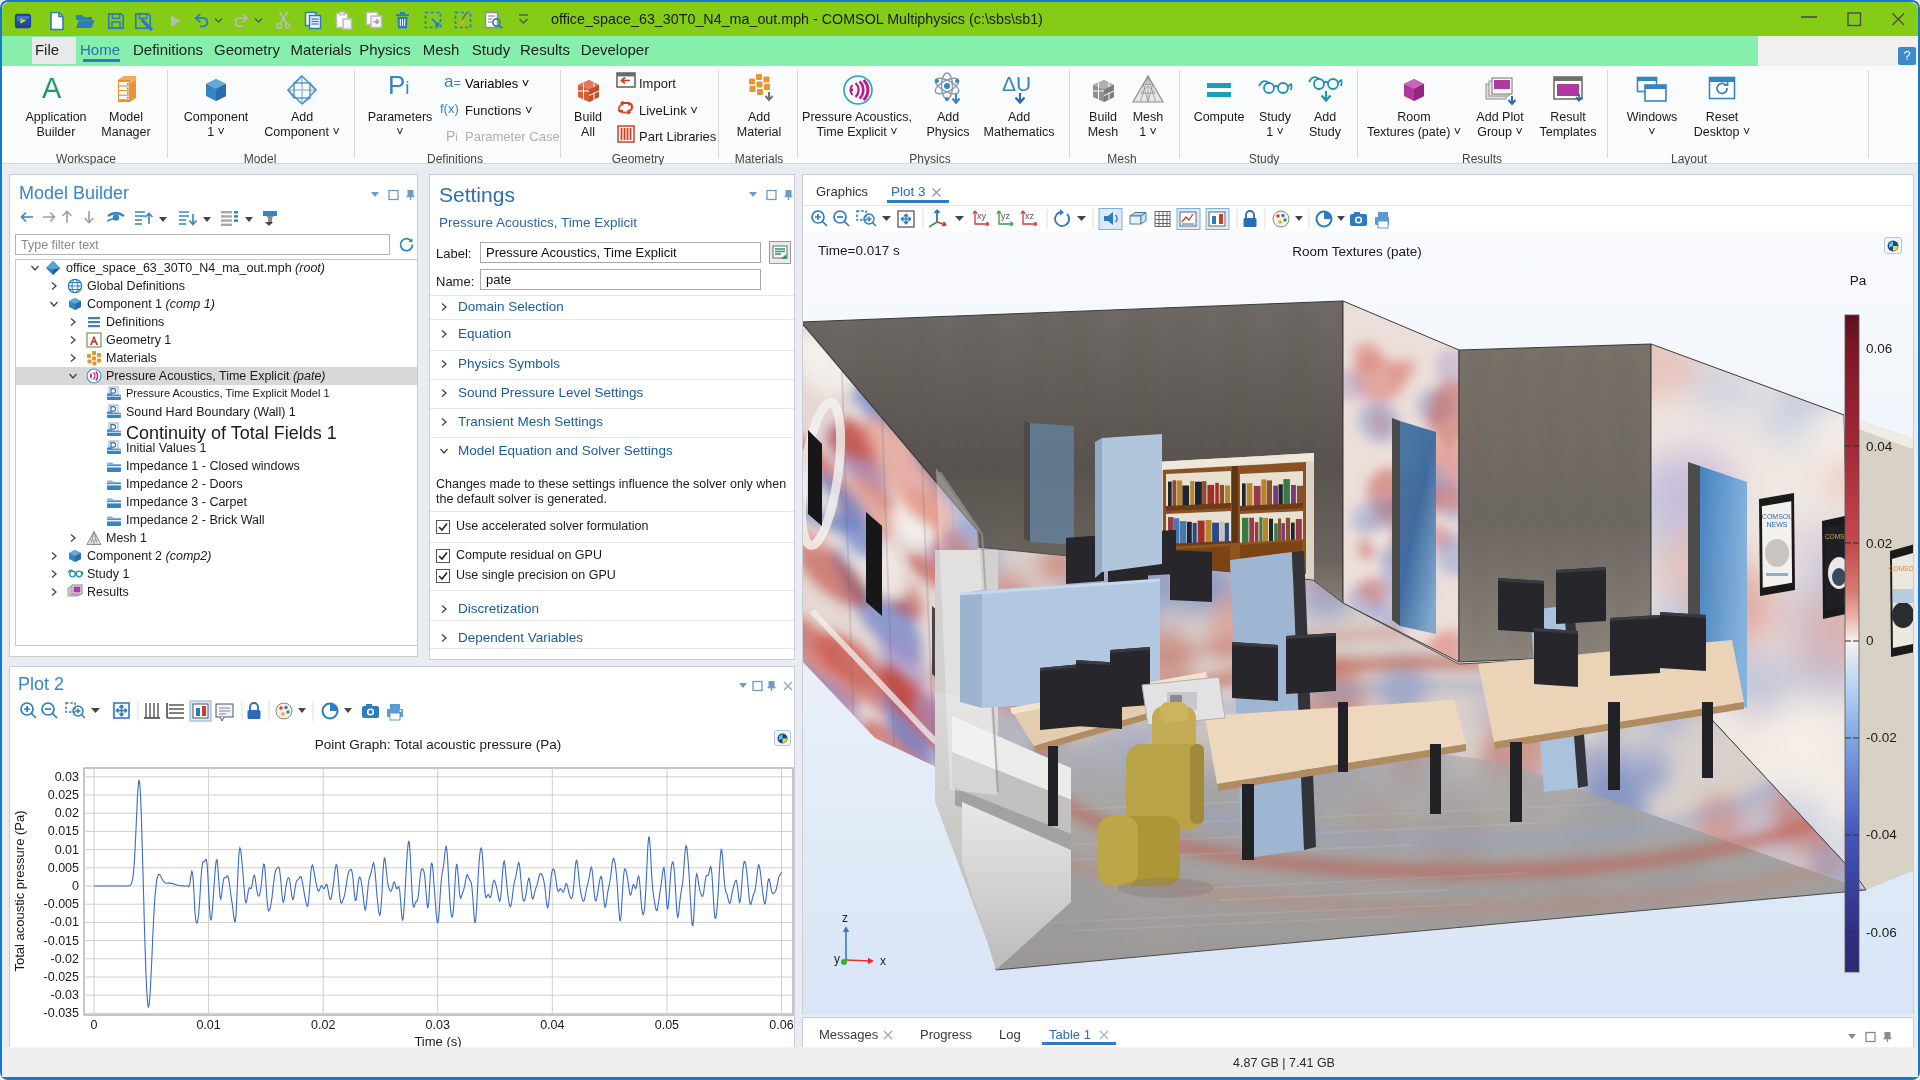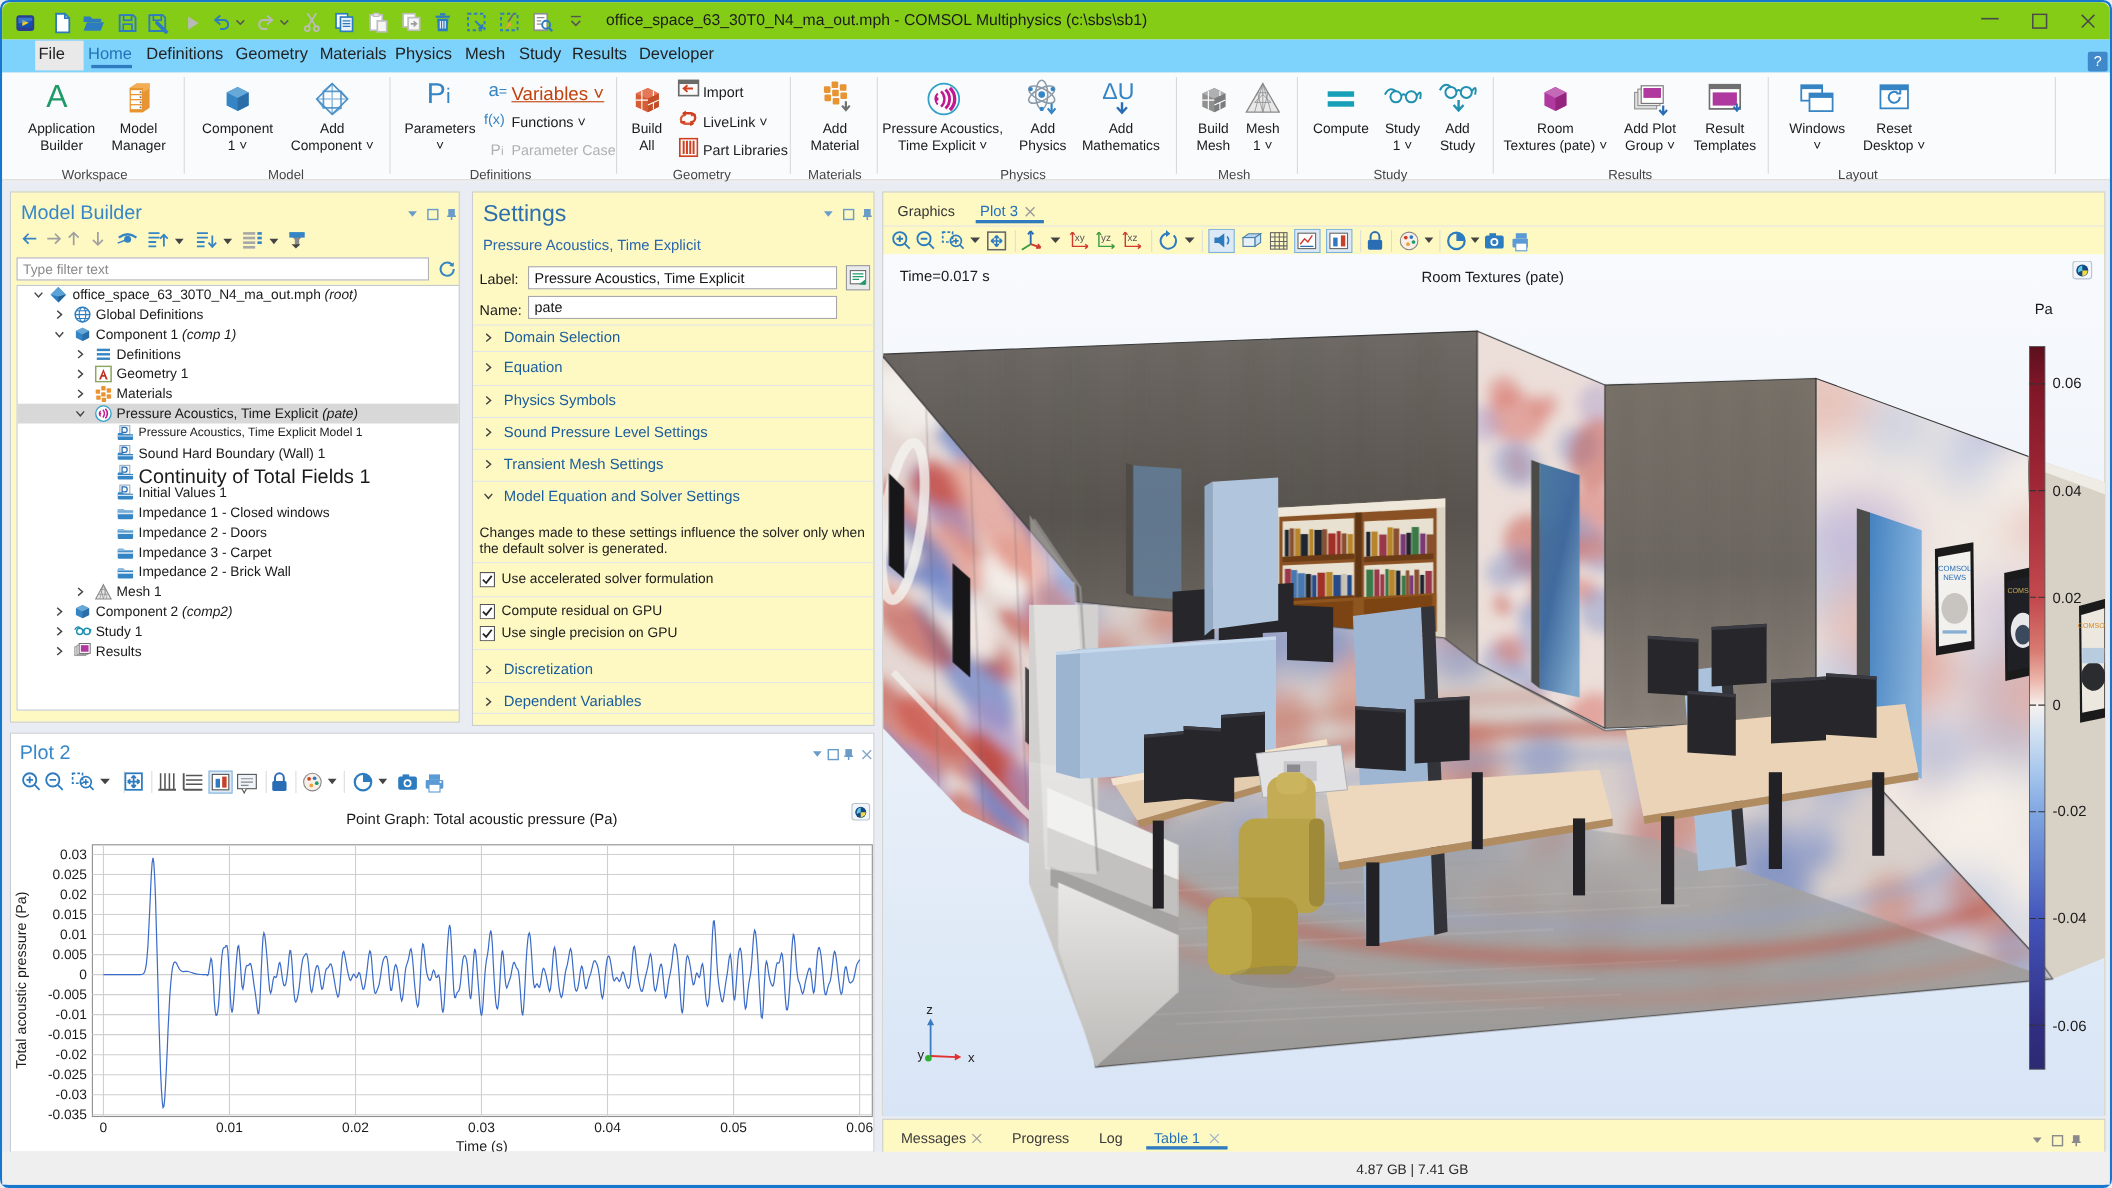--- a/index.html
+++ b/index.html
@@ -1,26 +1,26 @@
 <!DOCTYPE html>
 <html><head><meta charset="utf-8"><title>COMSOL Multiphysics</title>
 <style>
 *{margin:0;padding:0;box-sizing:border-box;}
 html,body{width:1920px;height:1080px;overflow:hidden;font-family:"Liberation Sans",sans-serif;background:#eceef0;}
 .abs{position:absolute;}
 #win{position:absolute;left:0;top:0;width:1920px;height:1080px;background:#f0f0f0;border:2px solid #1677cf;border-bottom:3px solid #1677cf;border-radius:8px;}
 #titlebar{position:absolute;left:0;top:0;width:1916px;height:34px;background:#84cc16;border-radius:8px 8px 0 0;}
-#menubar{position:absolute;left:0;top:34px;width:1916px;height:30px;background:#7dd3fc;}
+#menubar{position:absolute;left:0;top:34px;width:1756px;height:30px;background:#86efac;}
 .mtab{position:absolute;top:5px;height:22px;font-size:15px;color:#222;}
 #ribbon{position:absolute;left:0;top:64px;width:1916px;height:98px;background:#fafbfc;border-bottom:1px solid #d6d6d6;}
 .rsep{position:absolute;top:4px;height:88px;width:1px;background:#d9d9d9;}
 .rgl{position:absolute;top:86px;height:12px;font-size:12px;color:#444;text-align:center;}
 .rlab{position:absolute;font-size:12.5px;color:#1a1a1a;text-align:center;line-height:15px;white-space:pre;}
 #content{position:absolute;left:0;top:163px;width:1916px;height:882px;background:#e9edf3;}
-.panel{position:absolute;background:#fef9c3;border:1px solid #c9cdd2;}
+.panel{position:absolute;background:#ffffff;border:1px solid #c9cdd2;}
 .ptitle{color:#3787c8;font-size:18px;}
 input,::placeholder{font-family:"Liberation Sans",sans-serif;}
 </style></head><body>
 <div id="win">
 <div id="titlebar">
       <svg class="abs" style="left:12px;top:10px" width="18" height="18" viewBox="0 0 20 20">
         <rect x="1" y="2" width="18" height="16" rx="3" fill="#2a3f8f"></rect>
         <rect x="3" y="4.5" width="14" height="10" rx="1" fill="#1850b0"></rect>
         <path d="M7 6.5 L13.5 9.7 L7 12.9 Z" fill="#f0d020"></path>
         <path d="M3 4.5 h14 v3 l-14 3 Z" fill="#4a90e0" opacity="0.6"></path>
@@ -204,21 +204,21 @@
           <path d="M16 2 L16 30 M2 16 L30 16" opacity="0.55"></path>
           <path d="M8 9 L16 2 M24 9 L30 16 M24 24 L16 30 M8 24 L2 16" opacity="0.7"></path>
         </g>
       </svg>
       <div class="rlab" style="left:245px;top:44px;width:110px;">Add
 Component ˅</div>
       <div class="abs" style="left:386px;top:4px;font-size:26px;color:#3584c4;">P<span style="font-size:19px;">i</span></div>
       <div class="rlab" style="left:343px;top:44px;width:110px;">Parameters
 ˅</div>
       <div class="abs" style="left:442px;top:6px;font-size:17px;color:#3584c4;">a<span style="font-size:13px;">=</span></div>
-      <div class="abs" style="left:463px;top:10px;font-size:17px;color:#c2410c;white-space:nowrap;text-decoration:underline;">Variables ˅</div>
+      <div class="abs" style="left:463px;top:10px;font-size:13px;color:#000000;white-space:nowrap;">Variables ˅</div>
       <div class="abs" style="left:438px;top:35px;font-size:13px;color:#3584c4;">f(x)</div>
       <div class="abs" style="left:463px;top:37px;font-size:13px;color:#1a1a1a;white-space:nowrap;">Functions ˅</div>
       <div class="abs" style="left:444px;top:62px;font-size:14px;color:#b0b0b0;">P<span style="font-size:11px;">i</span></div>
       <div class="abs" style="left:463px;top:63px;font-size:13px;color:#b0b0b0;white-space:nowrap;">Parameter Case</div>
       <svg class="abs" style="left:572px;top:10px" width="28" height="28" viewBox="0 0 28 28">
         <path d="M4 9 L15 4 L25 9 V21 L15 26 L4 21 Z" fill="#d85c35"></path>
         <path d="M4 9 L15 4 L25 9 L15 13.5 Z" fill="#e4795a"></path>
         <path d="M15 13.5 L25 9 V21 L15 26 Z" fill="#c44e28"></path>
         <g stroke="#fff" stroke-width="1">
           <path d="M4 15 H15 M9.5 6.7 V23.7 M15 19.5 L25 15 M20 6.7 V11.2 M20 16.7 V23.5"></path>

